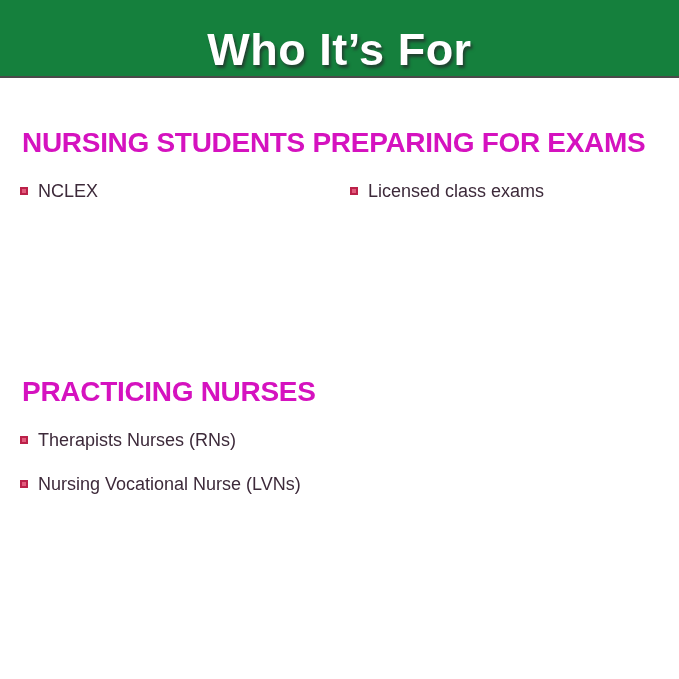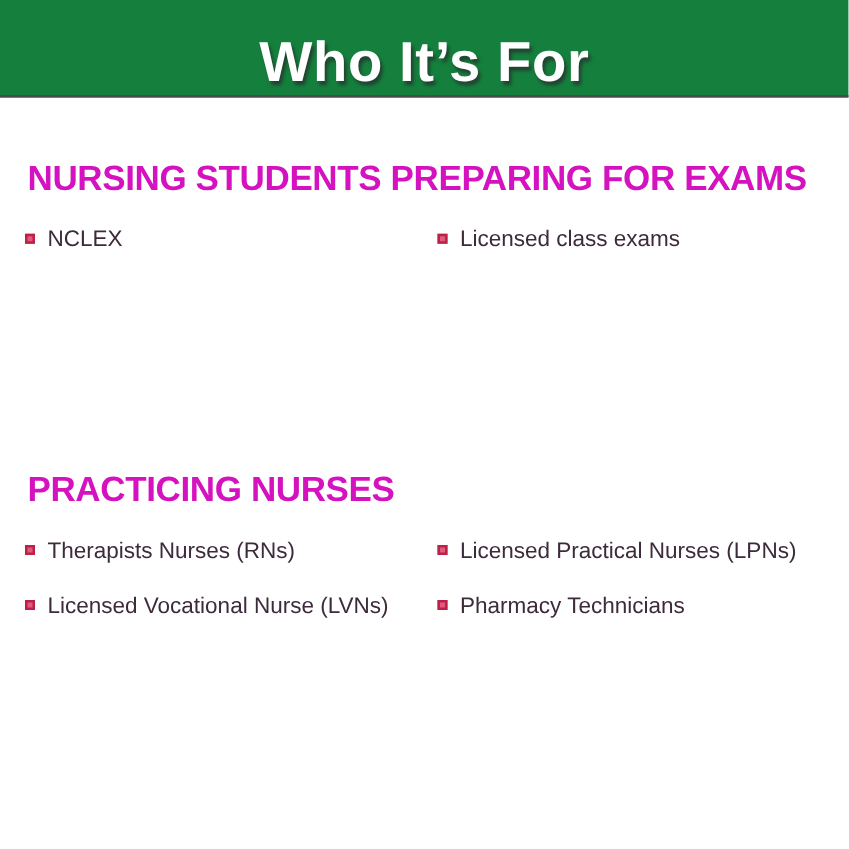--- a/index.html
+++ b/index.html
@@ -109,29 +109,19 @@
       <section class="sec sec-1">
         <h2 class="sec-heading">PRACTICING NURSES</h2>
         <div class="cols">
           <ul class="col">
             <li class="item">
               <span class="bullet"></span>
               <span class="label">Therapists Nurses (RNs)</span>
             </li>
             <li class="item">
               <span class="bullet"></span>
-              <span class="label">Licensed Vocational Nurse (LVNs)</span>
-            </li>
-          </ul>
-          <ul class="col">
-            <li class="item">
-              <span class="bullet"></span>
-              <span class="label">Licensed Practical Nurses (LPNs)</span>
-            </li>
-            <li class="item">
-              <span class="bullet"></span>
-              <span class="label">Pharmacy Technicians</span>
+              <span class="label">Nursing Vocational Nurse (LVNs)</span>
             </li>
           </ul>
         </div>
       </section>
     </main>
 </div>
 
 </body></html>

